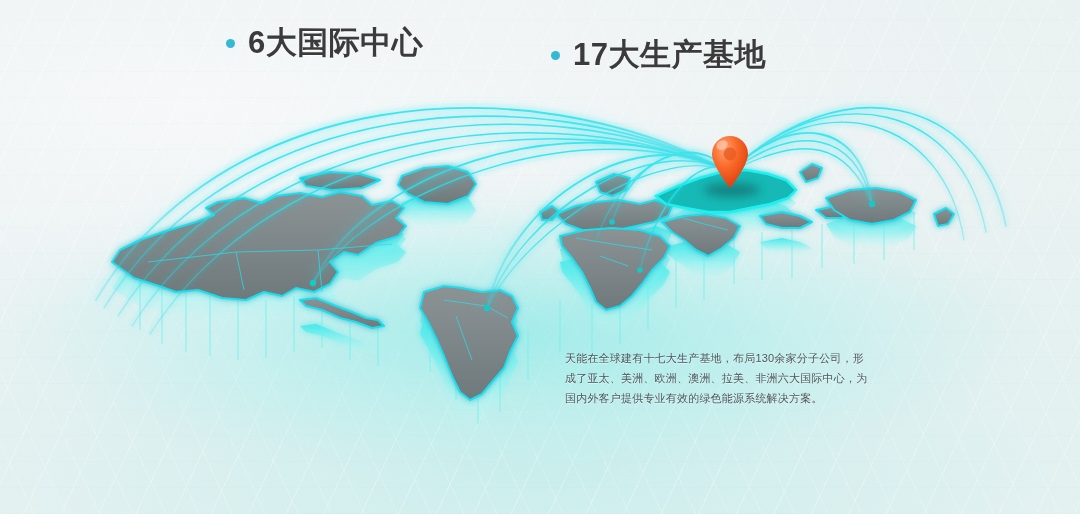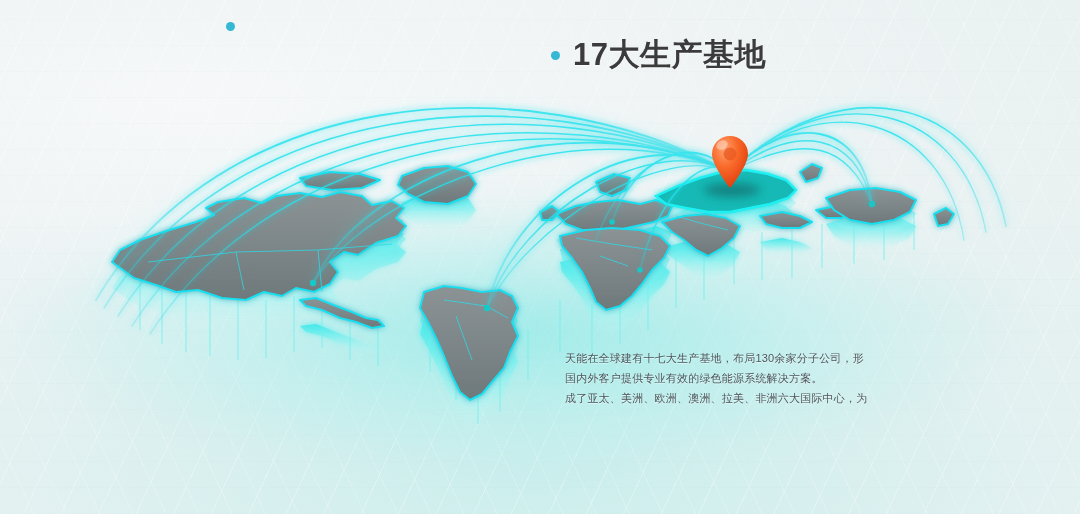--- a/index.html
+++ b/index.html
@@ -290,26 +290,27 @@
         <path d="M730,188 C730,188 712,166 712,154 A18,18 0 1 1 748,154 C748,166 730,188 730,188 Z" fill="url(#pinG)"></path>
         <circle cx="730" cy="154" r="6.4" fill="#e8581f" opacity=".75"></circle>
         <ellipse cx="722" cy="145" rx="6" ry="4.4" fill="#ffffff" opacity=".38" transform="rotate(-28 722 145)"></ellipse>
       </g>
     </svg>
   </div>
 
   <div class="headings">
     <div class="heading" id="heading-0">
       <span class="bullet"></span>
+      <span>6大国际中心</span>
     </div>
     <div class="heading" id="heading-1">
       <span class="bullet"></span>
       <span>17大生产基地</span>
     </div>
   </div>
 
   <div id="paragraph">
     <p>天能在全球建有十七大生产基地，布局130余家分子公司，形</p>
+    <p>成了亚太、美洲、欧洲、澳洲、拉美、非洲六大国际中心，为</p>
     <p>国内外客户提供专业有效的绿色能源系统解决方案。</p>
-    <p>成了亚太、美洲、欧洲、澳洲、拉美、非洲六大国际中心，为</p>
   </div>
 
 </div>
 
 </body></html>

